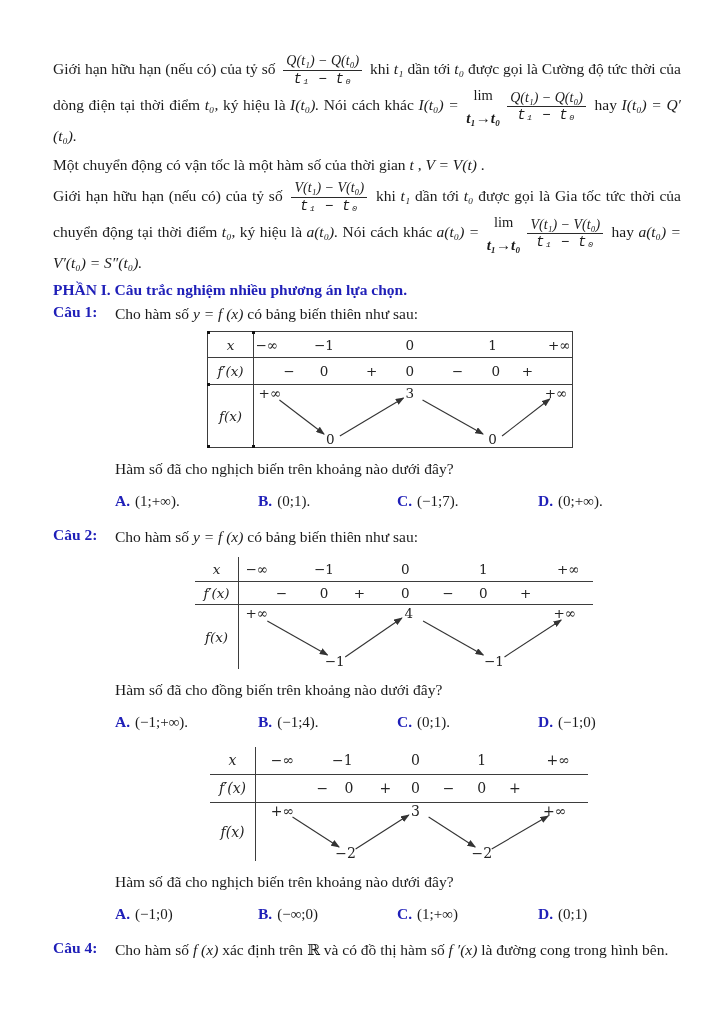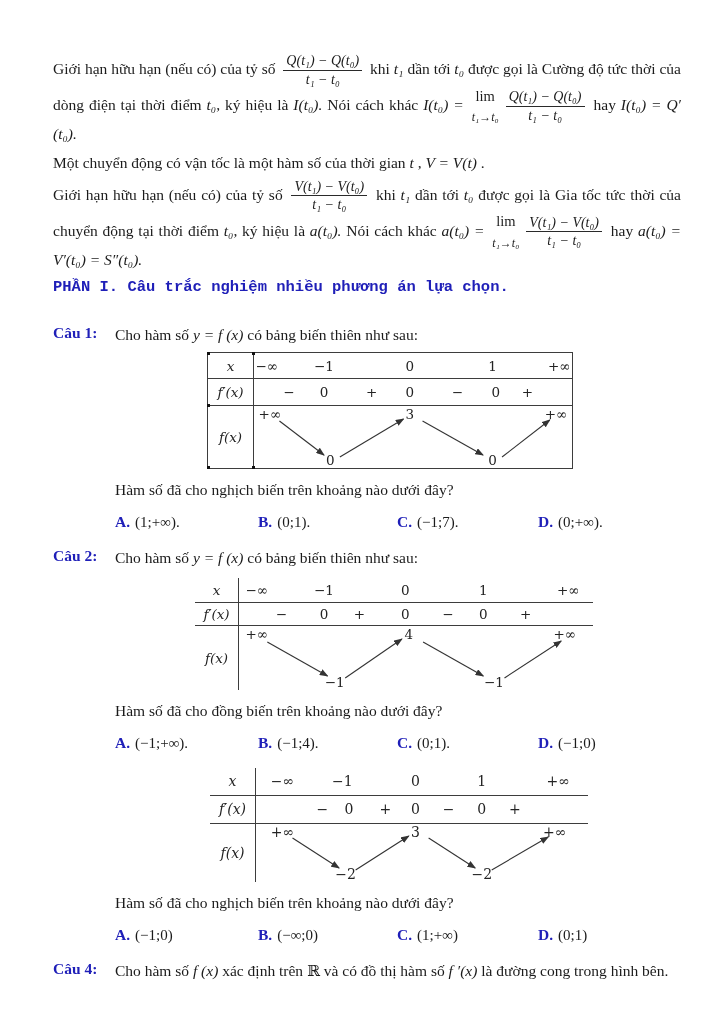--- a/index.html
+++ b/index.html
@@ -12,30 +12,30 @@
   .page { padding:52px 44px 0 53px; }
 
   
   .para { text-align:justify; line-height:1.45; }
   .p-frac { line-height:1.3; margin-bottom:8px; }
   .m { font-style:italic; }
   .frac {
     display:inline-block; text-align:center; vertical-align:middle;
     font-style:italic; font-size:14px; line-height:1.25; margin:0 4px;
   }
-  .frac .den { display:block; border-top:1px solid #2a2a2a; padding:0 3px; }
+  .frac .den { display:block; border-top:1px solid #2a2a2a; padding:0 3px;font-family:Liberation Mono, monospace; }
   .frac .num { display:block; padding:0 3px; }
   .lim { display:inline-block; text-align:center; vertical-align:middle; margin:0 3px; line-height:1; }
   .lim .limtop { display:block; font-size:14.5px; }
-  .lim .limsub { display:block; font-size:12px; font-style:italic; margin-top:8px; }
+  .lim .limsub { display:block; font-size:15px; font-style:italic; margin-top:8px;font-weight:bold; }
 
   .h-blue-italic { color:var(--blue); font-weight:bold; font-style:italic; margin:3px 0 5px; }
   .h-blue { color:var(--blue); font-weight:bold; }
   .hB { margin:16px 0 3px; padding-left:18px; }
-  .hP { margin:0 0 28px;font-family:Liberation Mono, monospace; }
+  .hP { margin:0 0 4px; }
   :root { --blue:#1f1fb8; --line:#3d3d3d; }
 
   
   .qhead { display:flex; margin-top:4px; }
   .qlabel { width:62px; flex:none; color:var(--blue); font-weight:bold; }
   .question-line { margin:12px 0 14px 62px; }
   .opts { display:flex; margin:0 0 16px 62px; }
   .opt { display:flex; align-items:baseline; }
   .opt .opt-label { color:var(--blue); font-weight:bold; margin-right:5px; }
   .opt-a { width:143px; } .opt-b { width:139px; } .opt-c { width:141px; } .opt-d { flex:1; }

